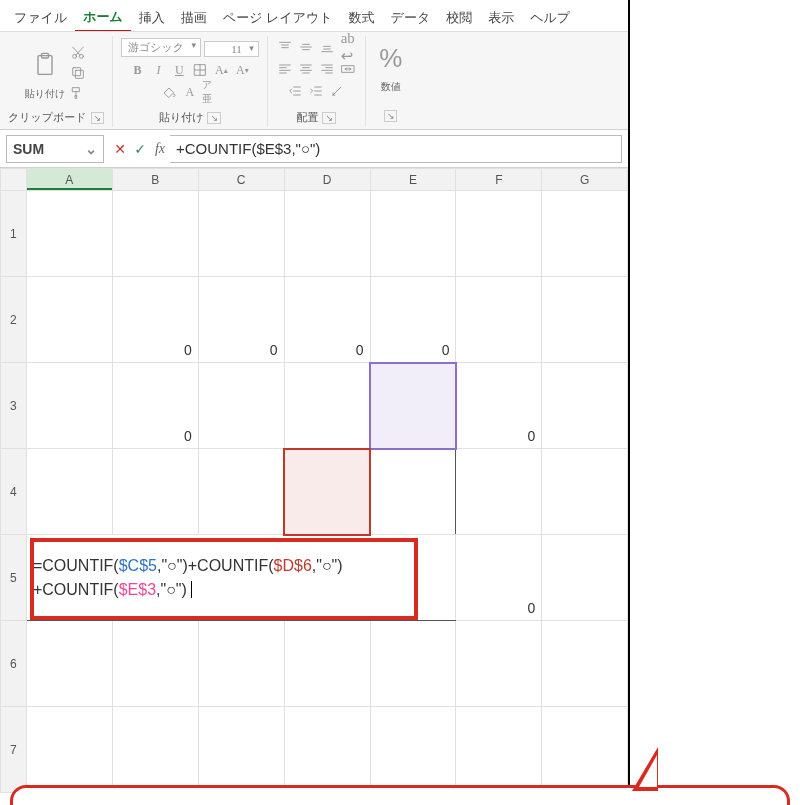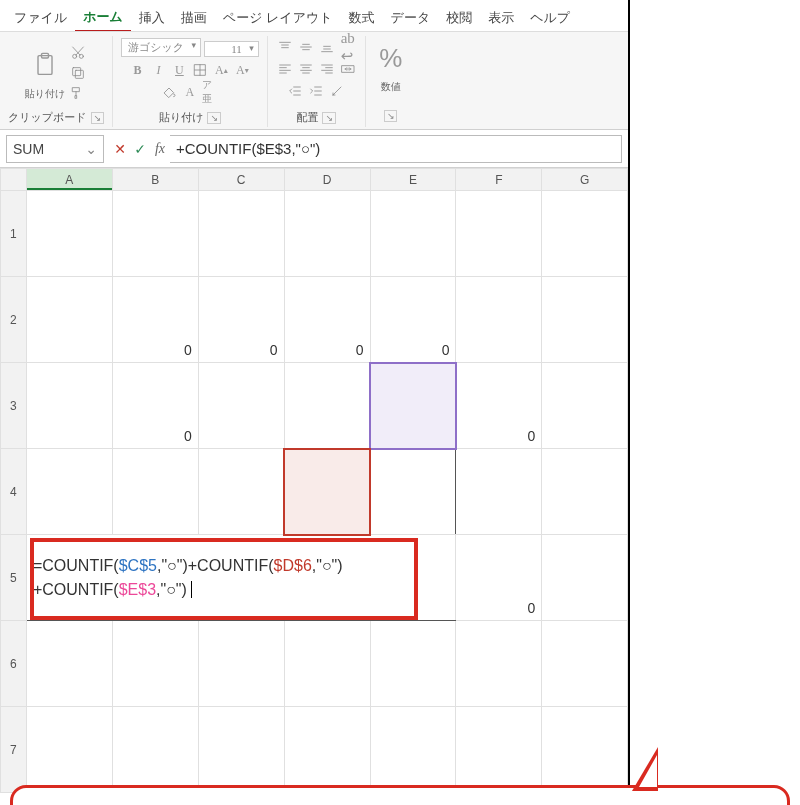--- a/index.html
+++ b/index.html
@@ -27,21 +27,21 @@
     .sel { border:1px solid #ccc; background:#fff; padding:1px 16px 1px 6px; font-size:11px; color:#888; position:relative; min-width:80px; }
     .sel.sm { min-width:36px;padding-left:26px; }
     .sel::after { content:"▾"; position:absolute; right:4px; top:1px; color:#888; font-size:9px; }
     .txt-sm { font-size:10px; color:#666; }
 
     
     .ico svg, .big svg { fill:none; stroke:currentColor; stroke-width:1.2; stroke-linecap:round; stroke-linejoin:round; }
 
     
     .fbar { display:flex; align-items:center; border-bottom:1px solid #d0d0d0; background:#fff; height:38px; padding-right:6px; }
-    .name-box { width:98px; height:28px; margin:0 6px; border:1px solid #bbb; display:flex; align-items:center; justify-content:space-between; padding:0 6px; font-size:14px; color:#444; }
+    .name-box { width:98px; height:28px; margin:0 6px; border:1px solid #bbb; display:flex; align-items:center; justify-content:space-between; padding:0 6px; font-size:14px; color:#444;font-weight:bold; }
     .name-box::after { content:"⌄"; color:#888; }
     .fb-btn { width:20px; text-align:center; font-size:14px; color:#666; }
     .fb-btn.red { color:#c1392b; }
     .fb-btn.green { color:#2e8b57; }
     .fb-btn.fx { font-style:italic; font-family:"Times New Roman",serif; }
     .formula { flex:1; padding:2px 6px; font-size:15px; color:#333; border:1px solid #bbb; border-left:none; height:28px; display:flex; align-items:center; }
 
     
     .grid { position:relative; }
     table { border-collapse:collapse; width:100%; }

